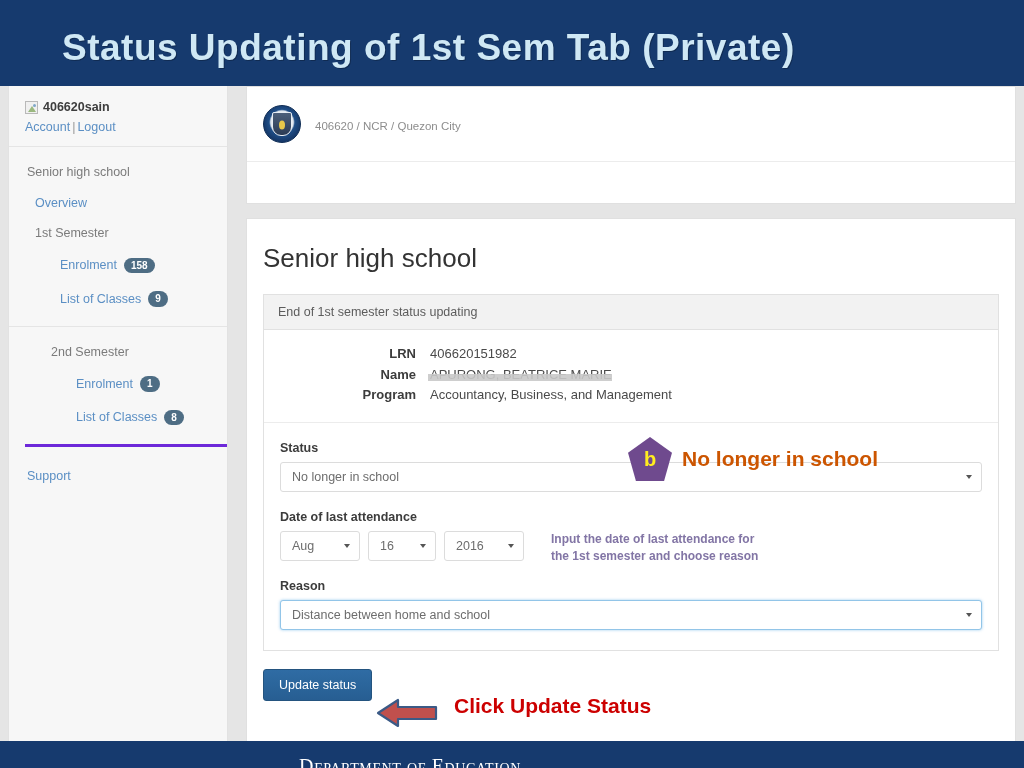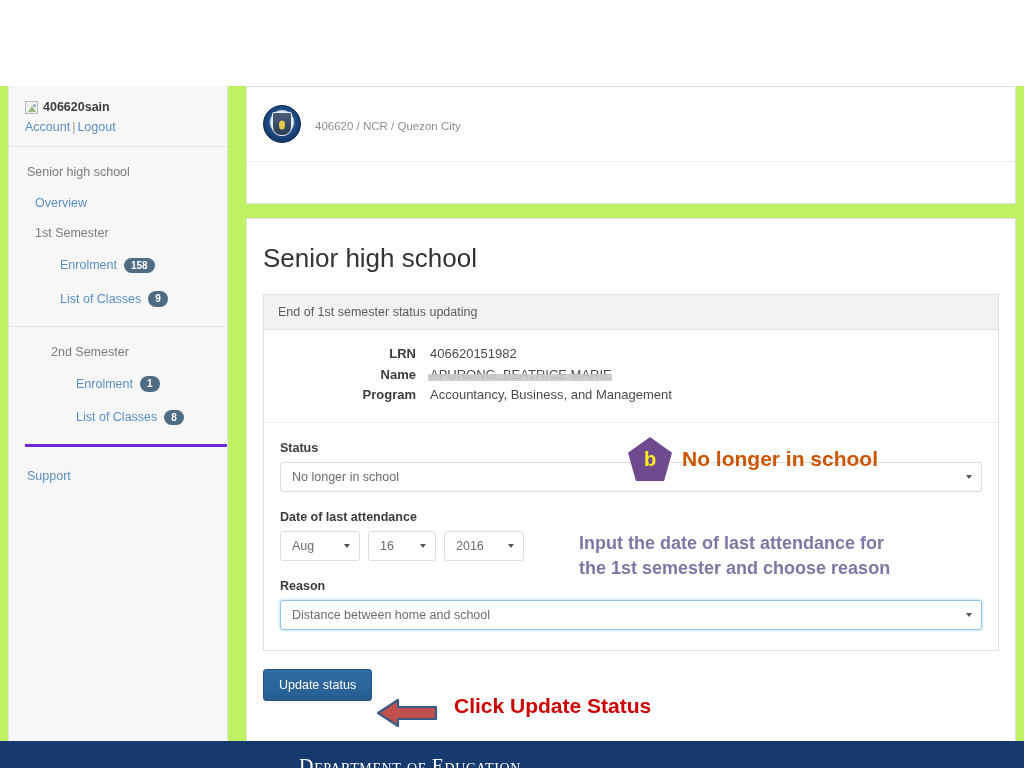--- a/index.html
+++ b/index.html
@@ -21,21 +21,21 @@
     font-size: 37px; font-weight: bold;
     color: #cfe8f5;
     letter-spacing: 0.5px;
     white-space: nowrap;
     text-shadow: 1px 1px 0 rgba(0,0,0,0.25);
   }
 
   
   .shot {
     position: absolute; left: 0; top: 86px; width: 1024px; height: 655px;
-    background: #bef264;
+    background: #e5e5e5;
     overflow: hidden;
   }
 
   
   .sidebar {
     position: absolute; left: 8px; top: 0; width: 220px; height: 655px;
     background: #f7f7f7;
     border-right: 1px solid #e2e2e2;
     border-left: 1px solid #e2e2e2;
   }
@@ -171,22 +171,22 @@
     background: #6f4a8e;
     clip-path: polygon(50% 0%, 100% 36%, 82% 100%, 18% 100%, 0% 36%);
     display: flex; align-items: center; justify-content: center;
   }
   .pentagon span { color: #ffec1f; font-size: 20px; font-weight: bold; }
   .anno-orange {
     position: absolute; left: 682px; top: 447px;
     font-size: 21px; font-weight: bold; color: #cc5500; white-space: nowrap;
   }
   .anno-purple {
-    position: absolute; left: 579px; top: 531px;
-    font-size: 18px; font-weight: bold; color: #8275a5; line-height: 1.38;
+    position: absolute; left: 551px; top: 531px;
+    font-size: 12px; font-weight: bold; color: #8275a5; line-height: 1.38;
   }
   .anno-red {
     position: absolute; left: 454px; top: 694px;
     font-size: 21px; font-weight: bold; color: #cc0000; white-space: nowrap;
   }
   .arrow-left {
     position: absolute; left: 376px; top: 697px; width: 62px; height: 32px;
   }
 
   
@@ -201,20 +201,23 @@
     font-variant: small-caps; font-size: 20px; color: #ffffff;
     letter-spacing: 0.6px;
     margin-top: 12px;
   }
 </style>
 </head>
 <body>
 
 <div id="root">
 
+  <div class="title-banner">
+    <div class="title-text">Status Updating of 1st Sem Tab (Private)</div>
+  </div>
 
   <div class="shot">
 
     <div class="sidebar">
 
       <div class="user-block">
         <div class="user-row">
           <span class="broken-img-icon"></span>
           <span class="user-name">406620sain</span>
         </div>

